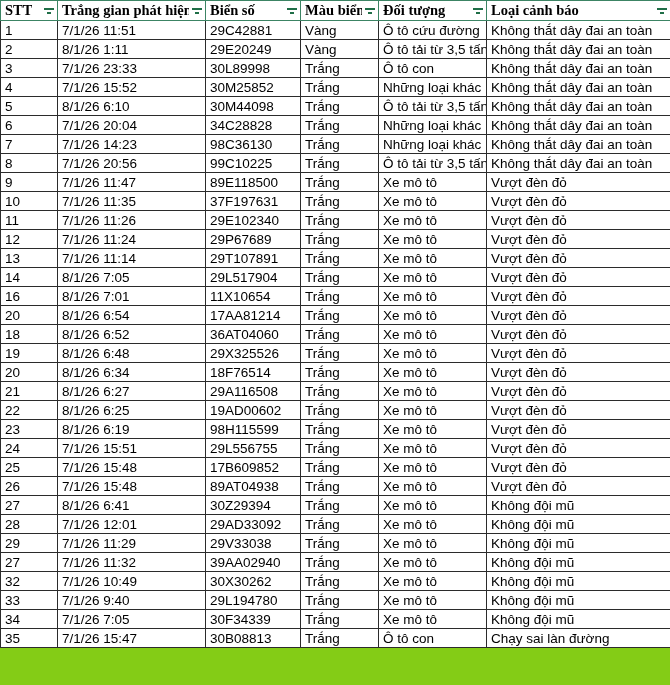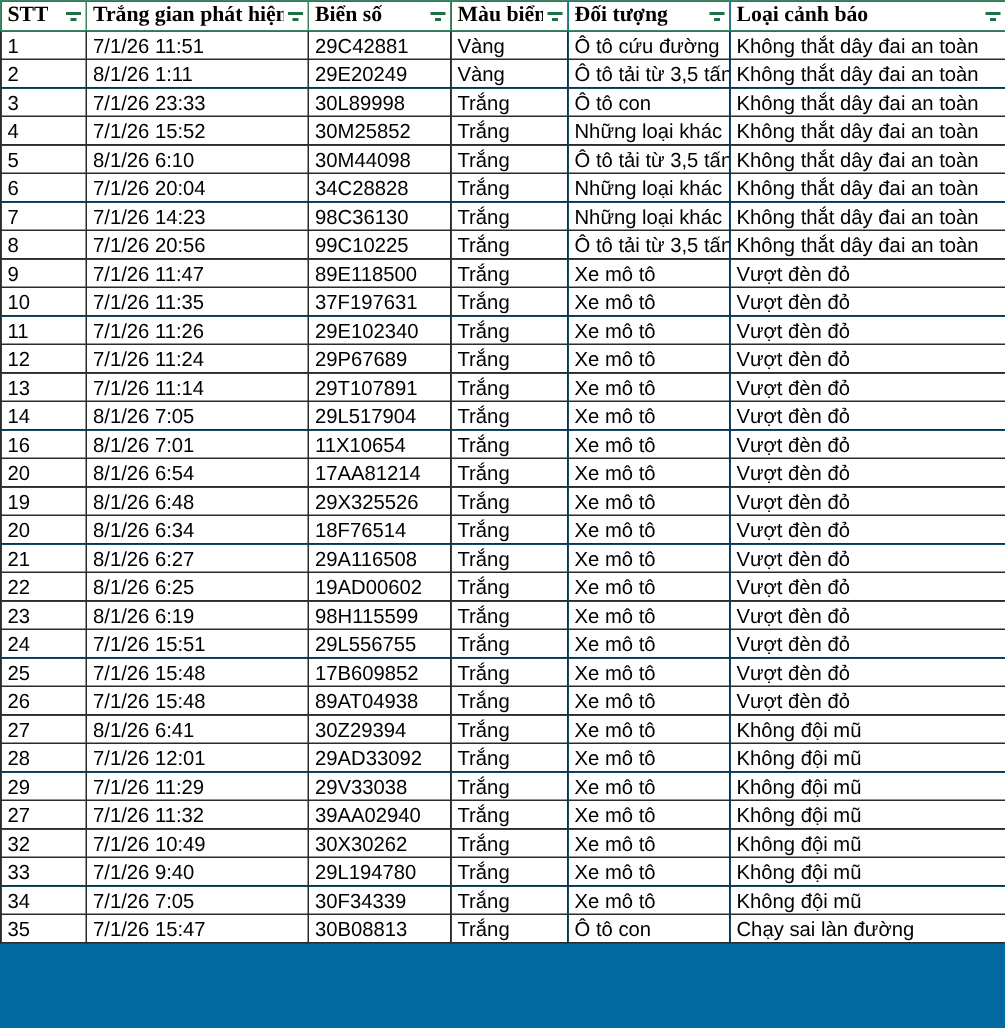--- a/index.html
+++ b/index.html
@@ -6,21 +6,21 @@
     margin: 0;
     padding: 0;
     background: #ffffff;
     width: 670px;
     height: 685px;
     overflow: hidden;
   }
   #sheet {
     width: 670px;
     height: 685px;
-    background: #0369a1;
+    background: #84cc16;
   }
   table {
     border-collapse: collapse;
     table-layout: fixed;
     width: 670px;
   }
   col.c0 { width: 57px; }
   col.c1 { width: 148px; }
   col.c2 { width: 95px; }
   col.c3 { width: 78px; }
@@ -280,20 +280,28 @@
         </tr>
         <tr>
           <td>20</td>
           <td>8/1/26 6:54</td>
           <td>17AA81214</td>
           <td>Trắng</td>
           <td>Xe mô tô</td>
           <td>Vượt đèn đỏ</td>
         </tr>
         <tr>
+          <td>18</td>
+          <td>8/1/26 6:52</td>
+          <td>36AT04060</td>
+          <td>Trắng</td>
+          <td>Xe mô tô</td>
+          <td>Vượt đèn đỏ</td>
+        </tr>
+        <tr>
           <td>19</td>
           <td>8/1/26 6:48</td>
           <td>29X325526</td>
           <td>Trắng</td>
           <td>Xe mô tô</td>
           <td>Vượt đèn đỏ</td>
         </tr>
         <tr>
           <td>20</td>
           <td>8/1/26 6:34</td>

